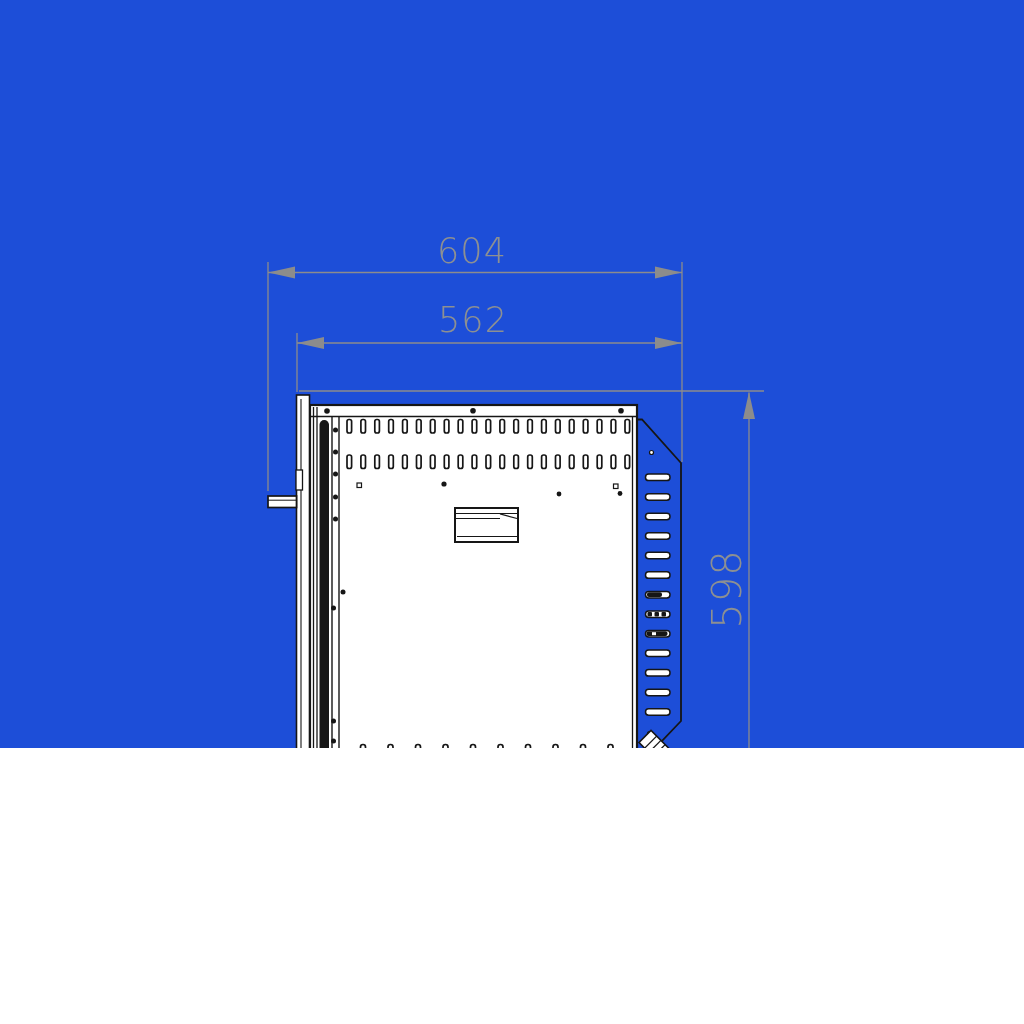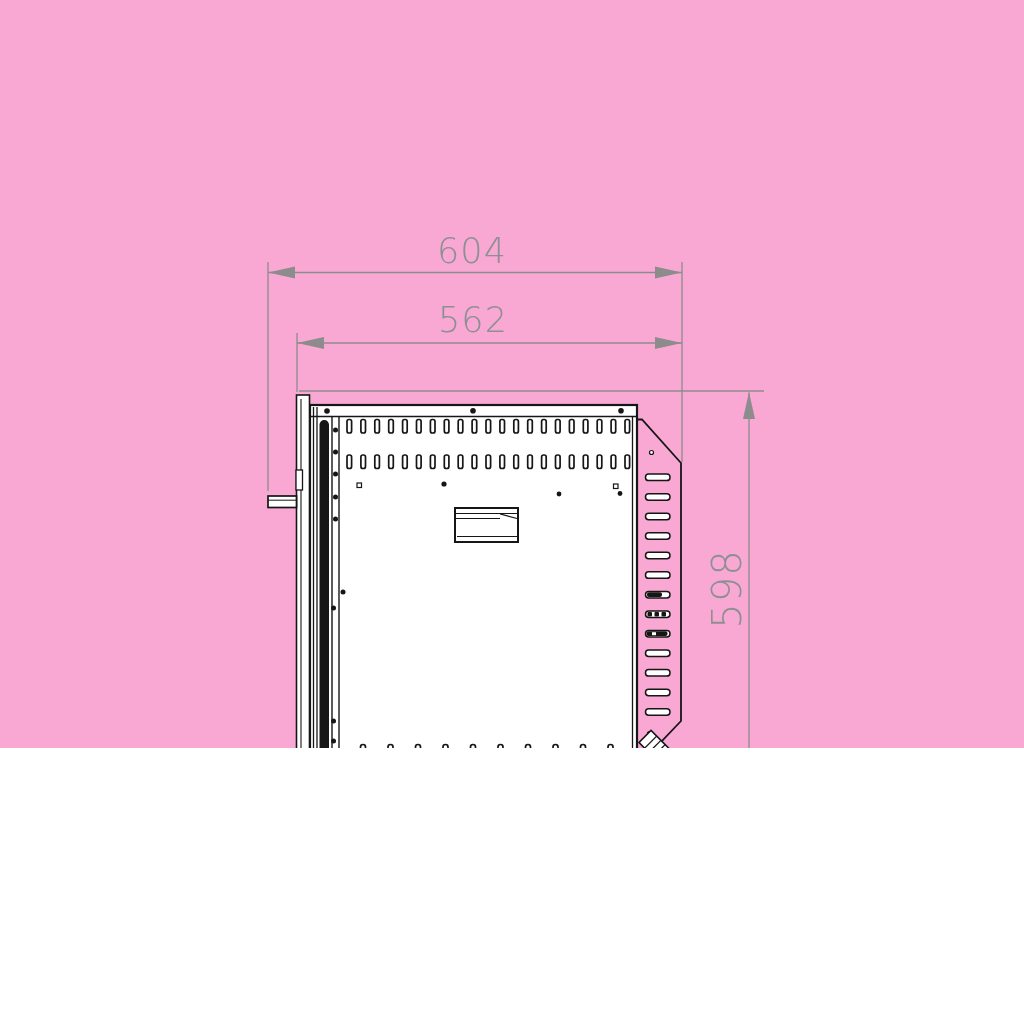--- a/index.html
+++ b/index.html
@@ -1,16 +1,16 @@
 <!DOCTYPE html>
 <html><head>
 <meta charset="utf-8">
 <style>
   html,body{margin:0;padding:0;background:#ffffff;}
-  .stage{width:1024px;height:748px;position:relative;background:#f9a8d4;overflow:hidden;}
+  .stage{width:1024px;height:748px;position:relative;background:#1d4ed8;overflow:hidden;}
   svg{display:block;}
   text.dim-label{
     font-family:"DejaVu Sans","Liberation Sans",sans-serif;
     font-weight:200;
     fill:#8d9092;
     letter-spacing:1px;
   }
 </style>
 </head>
 <body>

